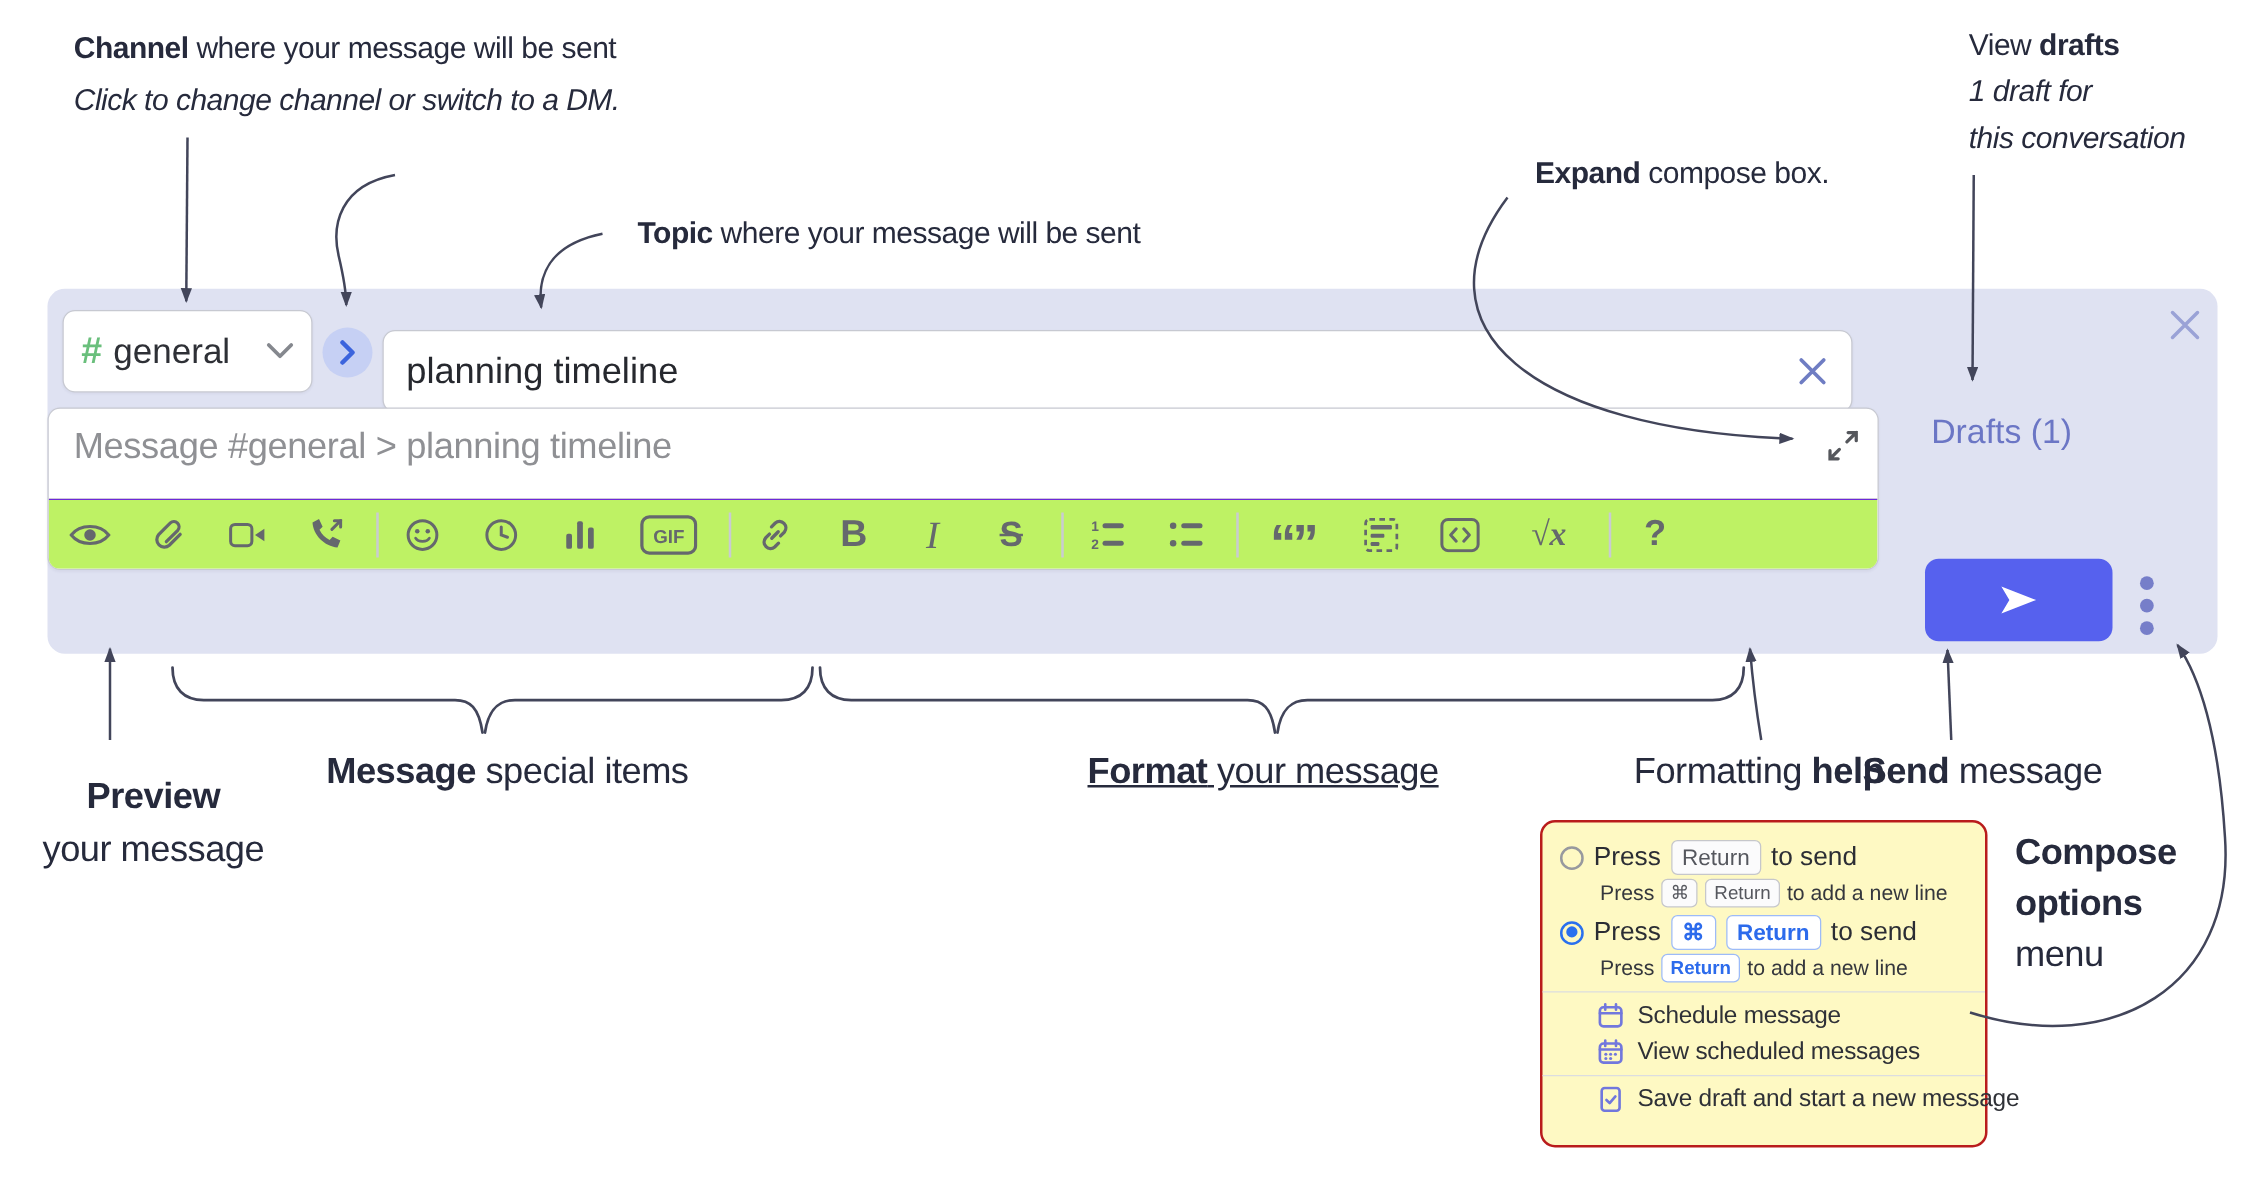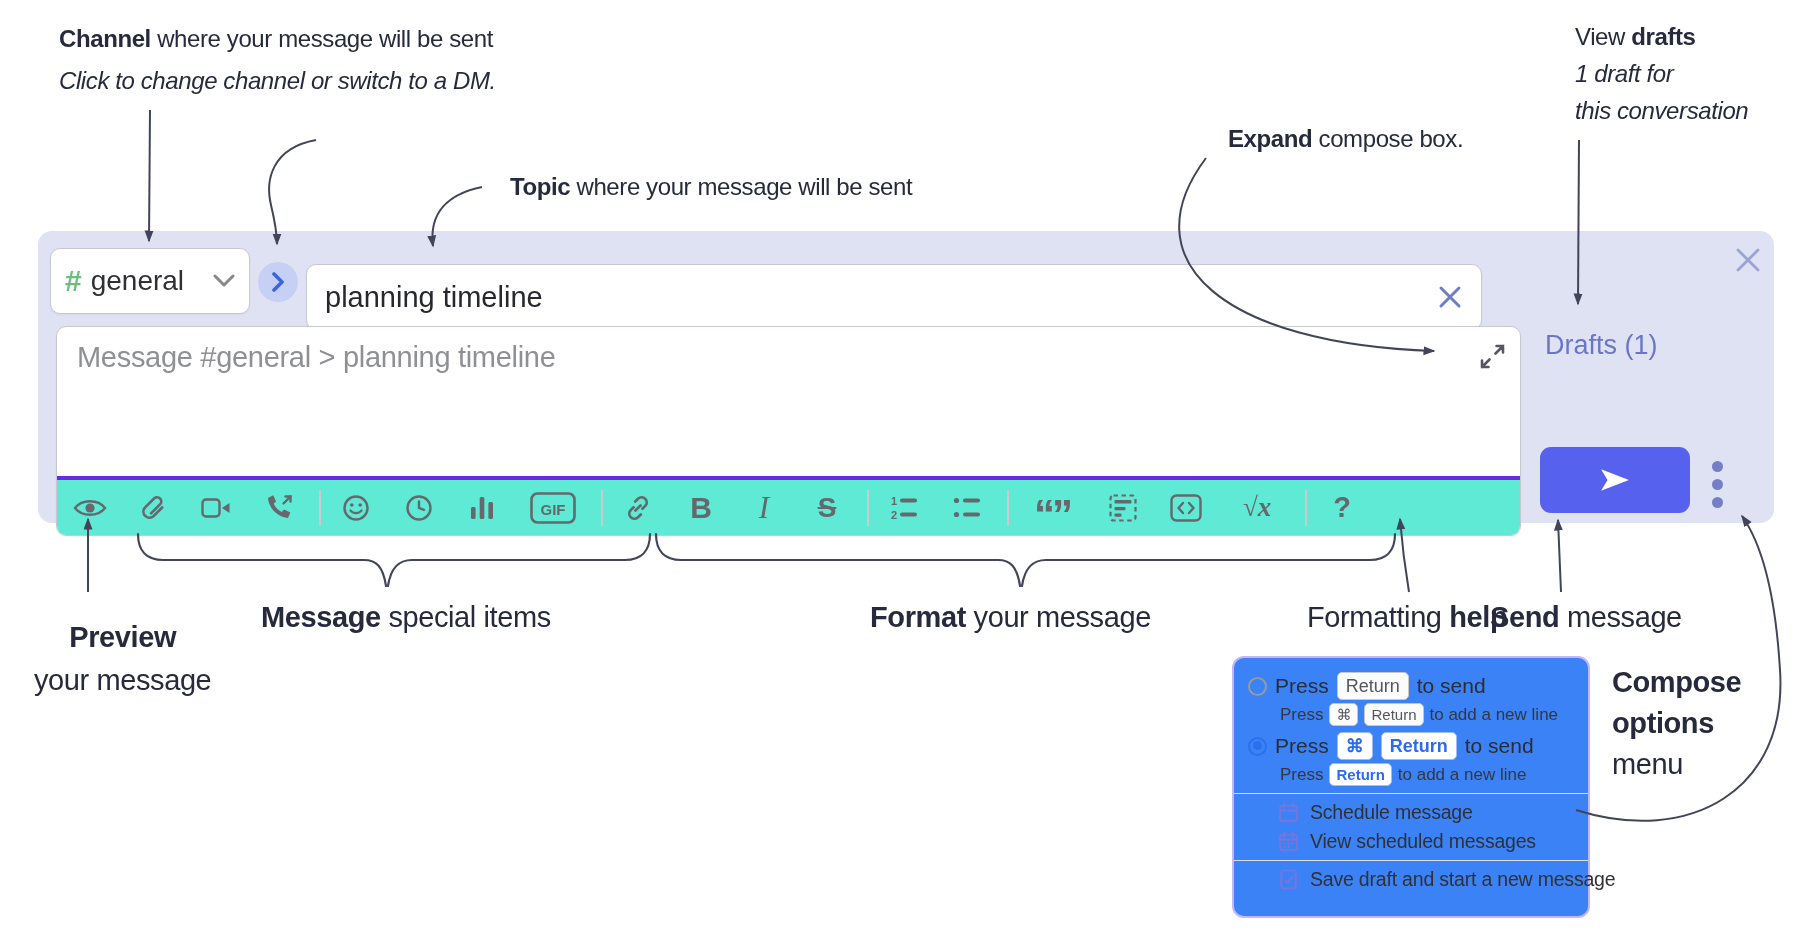--- a/index.html
+++ b/index.html
@@ -12,44 +12,44 @@
   
   .compose{left:38px;top:231px;width:1736px;height:292px;background:var(--compose_bg,#dfe2f2);border-radius:14px;}
   .wbox{background:#fff;border:1px solid #c7c9d1;border-radius:10px;box-shadow:0 1px 2px rgba(40,40,70,.05);box-sizing:border-box;}
   .channel-box{left:50px;top:248px;width:200px;height:66px;display:flex;align-items:center;padding:0 14px;gap:9px;}
   .hash{color:var(--channel_hash_green,#6abf7c);font-weight:700;font-size:30px;line-height:30px;}
   .chname{font-size:28px;color:#2e3036;flex:1;}
   .circle-btn{left:258px;top:262px;width:40px;height:40px;border-radius:50%;background:var(--circle_btn_bg,#c6d0f4);
               display:flex;align-items:center;justify-content:center;}
   .topic-input{left:306px;top:248px;width:1176px;height:66px;display:flex;align-items:center;padding:0 18px;margin-top:16px;}
   .topic-text{font-size:29px;color:#26282e;flex:1;}
-  .msg-panel{left:56px;top:326px;width:1465px;height:210px;overflow:hidden;padding:0;}
+  .msg-panel{left:38px;top:326px;width:1465px;height:130px;overflow:hidden;padding:0;}
   .placeholder{left:20px;top:14px;font-size:29px;letter-spacing:-0.3px;color:#8f9094;}
   .expand-btn{right:14px;top:16px;}
-  .toolbar{position:absolute;left:0;right:0;bottom:0;height:55px;background:#5eead4;border-top:4px solid #6d28d9;
+  .toolbar{position:absolute;left:0;right:0;bottom:0;height:55px;background:#bef264;border-top:1px solid #6d28d9;
            display:flex;align-items:center;padding-left:16px;}
   .tbtn{width:34px;height:40px;margin-right:29px;display:flex;align-items:center;justify-content:center;
         color:var(--icon_gray,#65686d);font-size:28px;}
   .tbtn.wide{width:50px;}
   .tdiv{width:2px;height:36px;background:#c9cbd2;margin:0 18px 0 -6px;}
   .glyph-b{font-weight:800;font-size:30px;}
   .glyph-i{font-style:italic;font-family:"Liberation Serif",serif;font-size:31px;}
   .glyph-s{font-weight:700;font-size:28px;text-decoration:line-through;}
   .glyph-q{font-weight:700;font-size:42px;line-height:20px;letter-spacing:-3px;position:relative;top:7px;}
   .glyph-m{font-family:"Liberation Serif",serif;font-size:27px;font-style:italic;font-weight:600;}
   .glyph-h{font-size:29px;font-weight:600;}
   .drafts{left:1545px;top:330px;font-size:27px;color:var(--link_purple,#6b76c5);}
   .send-btn{left:1540px;top:447px;width:150px;height:66px;border-radius:11px;background:var(--accent,#5661ee);
             display:flex;align-items:center;justify-content:center;border:none;}
   .dots{left:1712px;top:461px;display:flex;flex-direction:column;gap:7px;}
   .dots i{width:11px;height:11px;border-radius:50%;background:#767ec9;}
   
   .blabel{font-size:29px;letter-spacing:-0.4px;line-height:43px;}
   
-  .menu{left:1232px;top:656px;width:358px;height:262px;background:#3b82f6;border:2px solid #c4b5fd;border-radius:12px;
+  .menu{left:1232px;top:656px;width:358px;height:262px;background:#fef9c3;border:2px solid #b91c1c;border-radius:12px;
         box-sizing:border-box;padding:10px 14px 8px 14px;font-size:21px;color:#2b2d34;}
   .mrow{display:flex;align-items:center;gap:8px;margin-top:4px;}
   .msub{display:flex;align-items:center;gap:6px;margin:3px 0 6px 32px;font-size:17px;color:#35373d;}
   .radio{width:19px;height:19px;border-radius:50%;border:2.5px solid #97999e;box-sizing:border-box;flex:none;}
   .radio.sel{border-color:var(--radio_blue,#2a70ee);position:relative;}
   .radio.sel::after{content:"";position:absolute;left:2.5px;top:2.5px;width:9px;height:9px;border-radius:50%;
                     background:var(--radio_blue,#2a70ee);}
   .kbd{border:1.5px solid #c6c7cb;background:#fbfbfc;border-radius:5px;padding:0 8px;font-size:18px;color:#55575e;
        line-height:26px;white-space:nowrap;}
   .msub .kbd{font-size:15px;line-height:21px;padding:0 6px;}
@@ -265,21 +265,21 @@
       <i></i>
   </div>
 
   <div class="abs blabel" style="left:34px;top:616px;text-align:center;">
     <div><b>Preview</b></div>
     <div>your message</div>
   </div>
   <div class="abs blabel" style="left:261px;top:596px;">
     <b>Message</b><span> special items</span>
   </div>
-  <div class="abs blabel" style="left:870px;top:596px;">
+  <div class="abs blabel" style="left:870px;top:596px;text-decoration:underline;">
     <b>Format</b><span> your message</span>
   </div>
   <div class="abs blabel" style="left:1263px;top:596px;margin-left:44px;">
     <span>Formatting </span><b>help</b>
   </div>
   <div class="abs blabel" style="left:1490px;top:596px;">
     <b>Send</b><span> message</span>
   </div>
   <div class="abs blabel" style="left:1612px;top:662px;line-height:41px;">
     <div><b>Compose</b></div>

